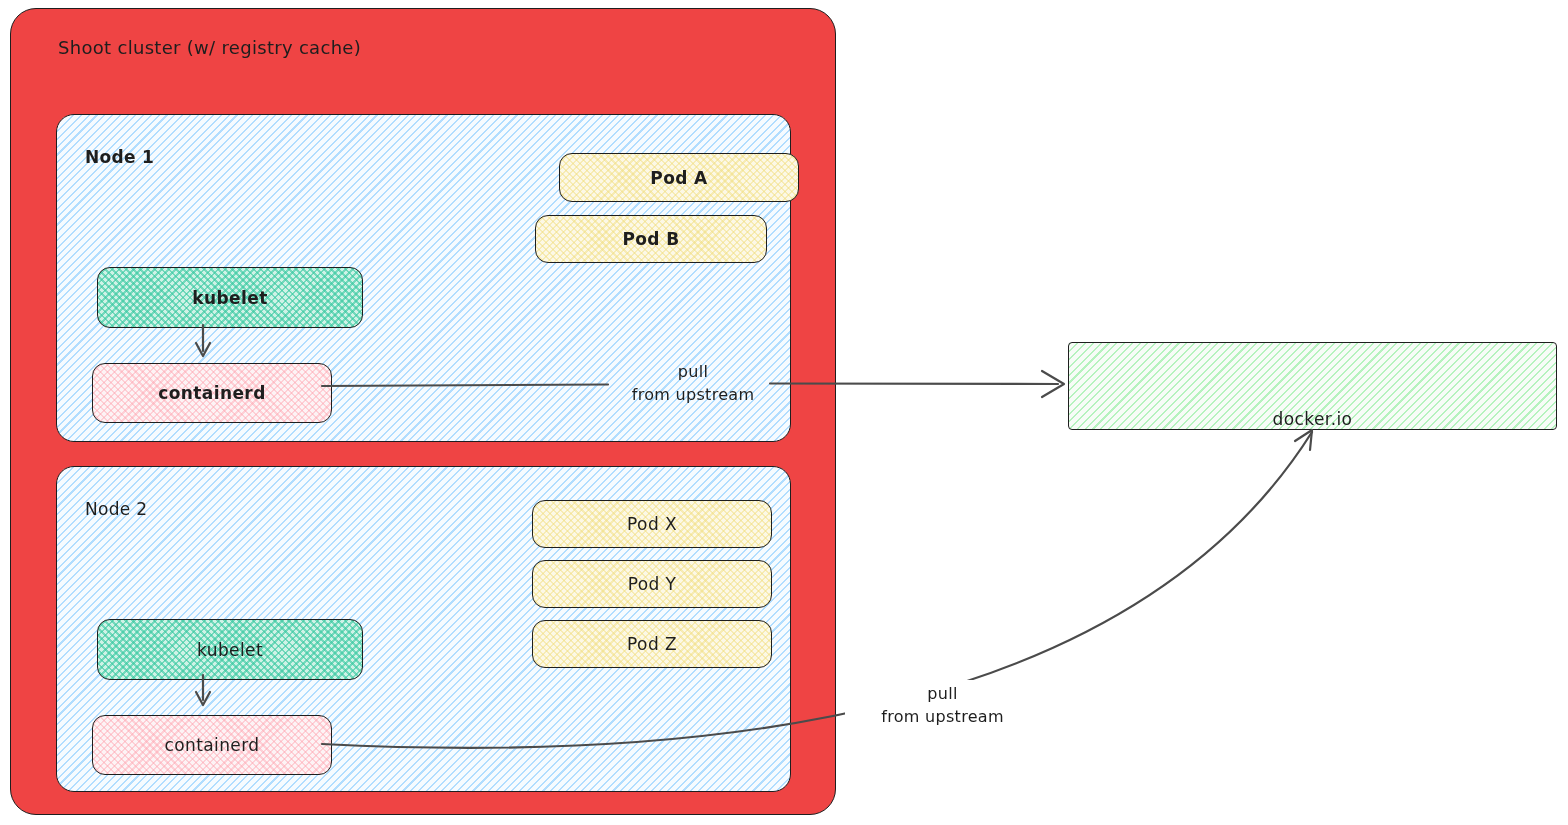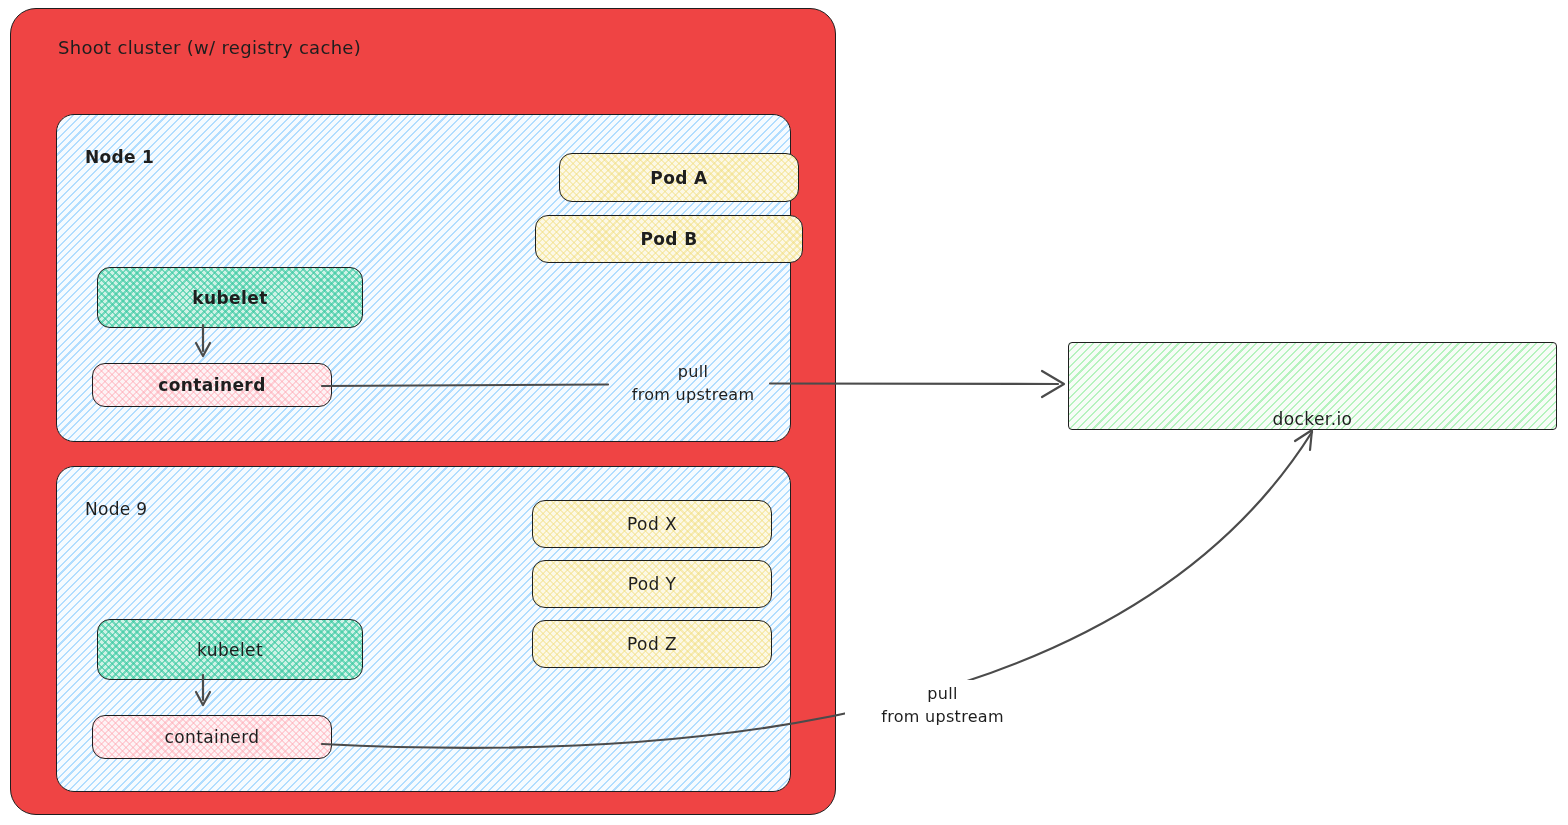--- a/index.html
+++ b/index.html
@@ -31,23 +31,23 @@
   .containerd{background-color:#fdf3f5;
            background-image:
              repeating-linear-gradient(135deg, rgba(255,160,172,0.42) 0 1.6px, rgba(0,0,0,0) 1.6px 5px),
              repeating-linear-gradient(45deg,  rgba(255,160,172,0.42) 0 1.6px, rgba(0,0,0,0) 1.6px 5px);}
   .pod{background-color:#fcf8e6;
            background-image:
              repeating-linear-gradient(135deg, rgba(240,220,120,0.45) 0 1.6px, rgba(0,0,0,0) 1.6px 5px),
              repeating-linear-gradient(45deg,  rgba(240,220,120,0.45) 0 1.6px, rgba(0,0,0,0) 1.6px 5px);}
 
   .kubelet-pos{left:40px;top:152px;width:266px;height:61px;}
-  .containerd-pos{left:35px;top:248px;width:240px;height:44px;}
+  .containerd-pos{left:35px;top:248px;width:240px;height:60px;}
   .pod-a{left:478px;top:38px;width:240px;height:49px;margin-left:24px;}
-  .pod-b{left:478px;top:100px;width:268px;height:48px;}
+  .pod-b{left:478px;top:100px;width:232px;height:48px;}
   .pod-c{left:478px;top:158px;width:240px;height:49px;}
   .pod-x{left:475px;top:33px;width:240px;height:48px;}
   .pod-y{left:475px;top:93px;width:240px;height:48px;}
   .pod-z{left:475px;top:153px;width:240px;height:48px;}
 
   .registry{left:1068px;top:342px;width:489px;height:88px;border-radius:4px;
             display:flex;align-items:flex-end;justify-content:center;font-size:17px;letter-spacing:.4px;
             background-color:#f7fcf7;
             background-image:repeating-linear-gradient(135deg,
               rgba(178,242,187,0.95) 0 1.5px, rgba(255,255,255,0) 1.5px 5.5px);}
@@ -82,21 +82,21 @@
 
       <div class="box component pod pod-a">
         <span>Pod A</span>
       </div>
       <div class="box component pod pod-b">
         <span>Pod B</span>
       </div>
     </div>
 
     <div class="box node node-2">
-      <div class="node-title">Node 9</div>
+      <div class="node-title">Node 2</div>
 
       <div class="box component kubelet kubelet-pos">
         <span>kubelet</span>
       </div>
       <div class="box component containerd containerd-pos">
         <span>containerd</span>
       </div>
 
       <div class="box component pod pod-x">
         <span>Pod X</span>

